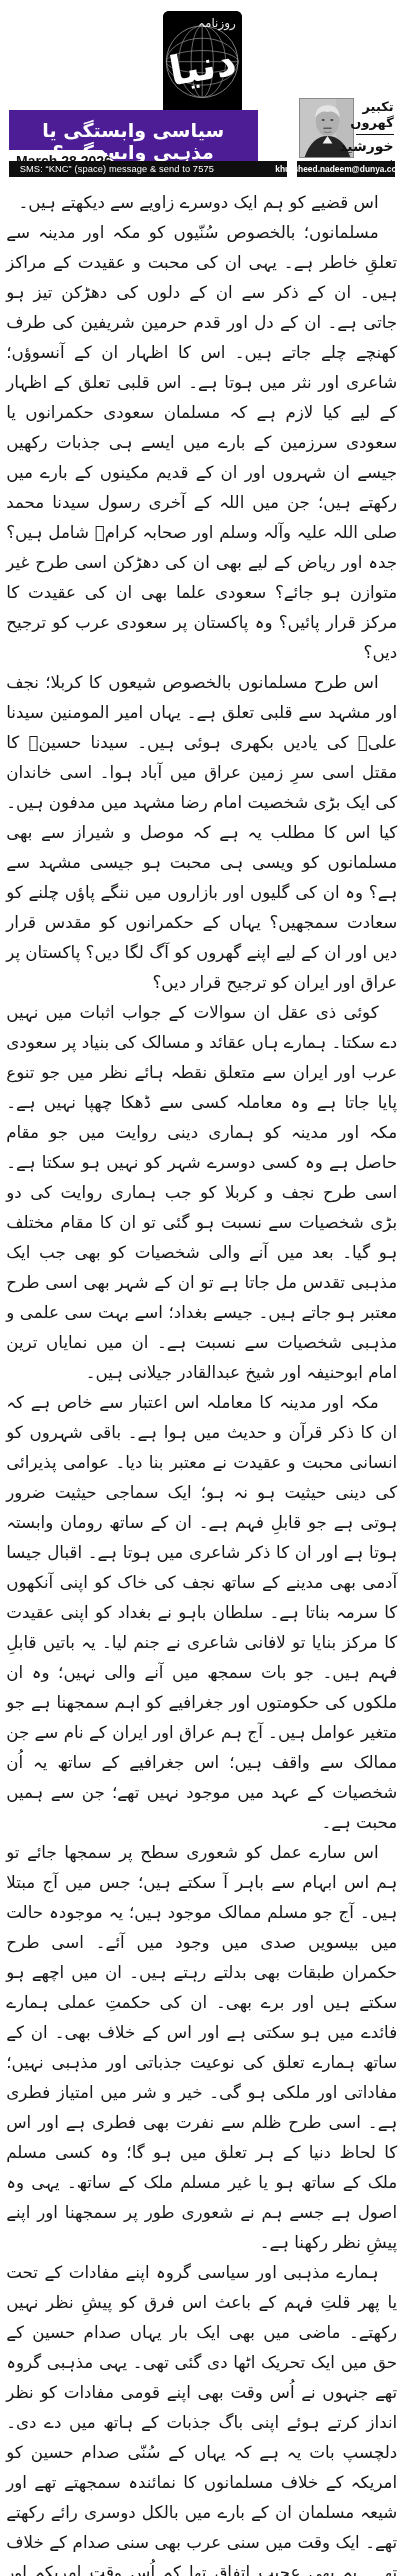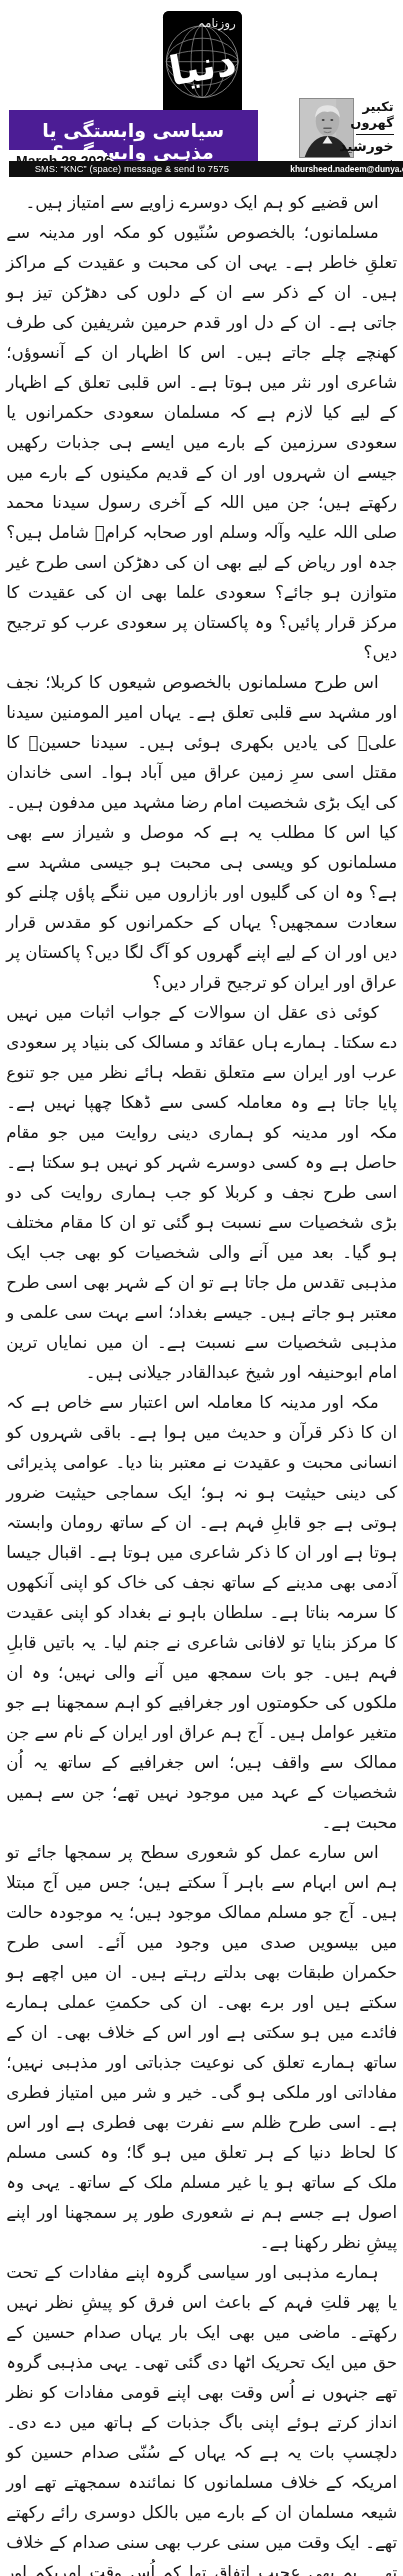--- a/index.html
+++ b/index.html
@@ -18,21 +18,21 @@
   
   .banner{position:absolute;left:8.7px;top:98px;width:386px;height:79px;}
   .banner-left{position:absolute;left:0;top:12px;width:249px;height:60px;background:#4c1d95;}
   .article-title{position:absolute;left:0;right:0;top:8.7px;color:#ffffff;font-size:19px;
                  font-weight:bold;text-align:center;direction:rtl;}
   .date-chip{position:absolute;left:0;bottom:0;width:115px;height:20.5px;background:#ffffff;
              clip-path:polygon(0 0,93px 0,115px 100%,0 100%);}
   .date-chip span{display:block;padding:3.1px 0 0 7.4px;color:#111;font-size:14px;font-weight:bold;
                   font-family:"Liberation Sans",sans-serif;}
   .bar{position:absolute;top:63px;height:16px;background:#0f0f0f;color:#ffffff;
-       font-family:"Liberation Sans",sans-serif;display:flex;align-items:center;padding-left:15px;}
+       font-family:"Liberation Sans",sans-serif;display:flex;align-items:center;}
   .bar-left{left:0;width:278px;}
   .bar-left span{padding-left:11px;font-size:9.3px;letter-spacing:0.1px;}
   .bar-right{left:288px;width:98px;justify-content:center;}
   .bar-right span{font-size:8.4px;font-weight:bold;}
   .photo{position:absolute;left:290px;top:0;width:55px;height:60px;border:0.6px solid #8a8a8a;
          box-sizing:border-box;overflow:hidden;background:#c6c6c6;}
   .colname{position:absolute;left:347px;top:1.2px;width:38px;text-align:right;direction:rtl;}
   .cn{font-size:13px;font-weight:bold;color:#111;line-height:16px;}
   .cn-rule{border-top:1.2px solid #111;margin:3.1px 0 2.5px 0;}
   .author{font-size:14px;color:#111;font-weight:bold;}
@@ -95,21 +95,21 @@
       <div class="cn-rule"></div>
       <div class="author">خورشید ندیم</div>
     </div>
 
     <div class="bar bar-right">
       <span>khursheed.nadeem@dunya.com.pk</span>
     </div>
   </div>
 
   <div class="article" dir="rtl">
-    <p>اس قضیے کو ہم ایک دوسرے زاویے سے امتیاز ہیں۔</p>
+    <p>اس قضیے کو ہم ایک دوسرے زاویے سے دیکھتے ہیں۔</p>
     <p>مسلمانوں؛ بالخصوص سُنّیوں کو مکہ اور مدینہ سے تعلقِ خاطر ہے۔ یہی ان کی محبت و عقیدت کے مراکز ہیں۔ ان کے ذکر سے ان کے دلوں کی دھڑکن تیز ہو جاتی ہے۔ ان کے دل اور قدم حرمین شریفین کی طرف کھنچے چلے جاتے ہیں۔ اس کا اظہار ان کے آنسوؤں؛ شاعری اور نثر میں ہوتا ہے۔ اس قلبی تعلق کے اظہار کے لیے کیا لازم ہے کہ مسلمان سعودی حکمرانوں یا سعودی سرزمین کے بارے میں ایسے ہی جذبات رکھیں جیسے ان شہروں اور ان کے قدیم مکینوں کے بارے میں رکھتے ہیں؛ جن میں اللہ کے آخری رسول سیدنا محمد صلی اللہ علیہ وآلہ وسلم اور صحابہ کرامؓ شامل ہیں؟ جدہ اور ریاض کے لیے بھی ان کی دھڑکن اسی طرح غیر متوازن ہو جائے؟ سعودی علما بھی ان کی عقیدت کا مرکز قرار پائیں؟ وہ پاکستان پر سعودی عرب کو ترجیح دیں؟</p>
     <p>اس طرح مسلمانوں بالخصوص شیعوں کا کربلا؛ نجف اور مشہد سے قلبی تعلق ہے۔ یہاں امیر المومنین سیدنا علیؓ کی یادیں بکھری ہوئی ہیں۔ سیدنا حسینؓ کا مقتل اسی سرِ زمین عراق میں آباد ہوا۔ اسی خاندان کی ایک بڑی شخصیت امام رضا مشہد میں مدفون ہیں۔ کیا اس کا مطلب یہ ہے کہ موصل و شیراز سے بھی مسلمانوں کو ویسی ہی محبت ہو جیسی مشہد سے ہے؟ وہ ان کی گلیوں اور بازاروں میں ننگے پاؤں چلنے کو سعادت سمجھیں؟ یہاں کے حکمرانوں کو مقدس قرار دیں اور ان کے لیے اپنے گھروں کو آگ لگا دیں؟ پاکستان پر عراق اور ایران کو ترجیح قرار دیں؟</p>
     <p>کوئی ذی عقل ان سوالات کے جواب اثبات میں نہیں دے سکتا۔ ہمارے ہاں عقائد و مسالک کی بنیاد پر سعودی عرب اور ایران سے متعلق نقطہ ہائے نظر میں جو تنوع پایا جاتا ہے وہ معاملہ کسی سے ڈھکا چھپا نہیں ہے۔ مکہ اور مدینہ کو ہماری دینی روایت میں جو مقام حاصل ہے وہ کسی دوسرے شہر کو نہیں ہو سکتا ہے۔ اسی طرح نجف و کربلا کو جب ہماری روایت کی دو بڑی شخصیات سے نسبت ہو گئی تو ان کا مقام مختلف ہو گیا۔ بعد میں آنے والی شخصیات کو بھی جب ایک مذہبی تقدس مل جاتا ہے تو ان کے شہر بھی اسی طرح معتبر ہو جاتے ہیں۔ جیسے بغداد؛ اسے بہت سی علمی و مذہبی شخصیات سے نسبت ہے۔ ان میں نمایاں ترین امام ابوحنیفہ اور شیخ عبدالقادر جیلانی ہیں۔</p>
     <p>مکہ اور مدینہ کا معاملہ اس اعتبار سے خاص ہے کہ ان کا ذکر قرآن و حدیث میں ہوا ہے۔ باقی شہروں کو انسانی محبت و عقیدت نے معتبر بنا دیا۔ عوامی پذیرائی کی دینی حیثیت ہو نہ ہو؛ ایک سماجی حیثیت ضرور ہوتی ہے جو قابلِ فہم ہے۔ ان کے ساتھ رومان وابستہ ہوتا ہے اور ان کا ذکر شاعری میں ہوتا ہے۔ اقبال جیسا آدمی بھی مدینے کے ساتھ نجف کی خاک کو اپنی آنکھوں کا سرمہ بناتا ہے۔ سلطان باہو نے بغداد کو اپنی عقیدت کا مرکز بنایا تو لافانی شاعری نے جنم لیا۔ یہ باتیں قابلِ فہم ہیں۔ جو بات سمجھ میں آنے والی نہیں؛ وہ ان ملکوں کی حکومتوں اور جغرافیے کو اہم سمجھنا ہے جو متغیر عوامل ہیں۔ آج ہم عراق اور ایران کے نام سے جن ممالک سے واقف ہیں؛ اس جغرافیے کے ساتھ یہ اُن شخصیات کے عہد میں موجود نہیں تھے؛ جن سے ہمیں محبت ہے۔</p>
     <p>اس سارے عمل کو شعوری سطح پر سمجھا جائے تو ہم اس ابہام سے باہر آ سکتے ہیں؛ جس میں آج مبتلا ہیں۔ آج جو مسلم ممالک موجود ہیں؛ یہ موجودہ حالت میں بیسویں صدی میں وجود میں آئے۔ اسی طرح حکمران طبقات بھی بدلتے رہتے ہیں۔ ان میں اچھے ہو سکتے ہیں اور برے بھی۔ ان کی حکمتِ عملی ہمارے فائدے میں ہو سکتی ہے اور اس کے خلاف بھی۔ ان کے ساتھ ہمارے تعلق کی نوعیت جذباتی اور مذہبی نہیں؛ مفاداتی اور ملکی ہو گی۔ خیر و شر میں امتیاز فطری ہے۔ اسی طرح ظلم سے نفرت بھی فطری ہے اور اس کا لحاظ دنیا کے ہر تعلق میں ہو گا؛ وہ کسی مسلم ملک کے ساتھ ہو یا غیر مسلم ملک کے ساتھ۔ یہی وہ اصول ہے جسے ہم نے شعوری طور پر سمجھنا اور اپنے پیشِ نظر رکھنا ہے۔</p>
     <p>ہمارے مذہبی اور سیاسی گروہ اپنے مفادات کے تحت یا پھر قلتِ فہم کے باعث اس فرق کو پیشِ نظر نہیں رکھتے۔ ماضی میں بھی ایک بار یہاں صدام حسین کے حق میں ایک تحریک اٹھا دی گئی تھی۔ یہی مذہبی گروہ تھے جنہوں نے اُس وقت بھی اپنے قومی مفادات کو نظر انداز کرتے ہوئے اپنی باگ جذبات کے ہاتھ میں دے دی۔ دلچسپ بات یہ ہے کہ یہاں کے سُنّی صدام حسین کو امریکہ کے خلاف مسلمانوں کا نمائندہ سمجھتے تھے اور شیعہ مسلمان ان کے بارے میں بالکل دوسری رائے رکھتے تھے۔ ایک وقت میں سنی عرب بھی سنی صدام کے خلاف تھے۔ یہ بھی عجیب اتفاق تھا کہ اُس وقت امریکہ اور ایران؛ صدام حسین کے مقابلے میں ہم آواز و ہم قدم تھے۔</p>
 
   </div>
 
 </div>

